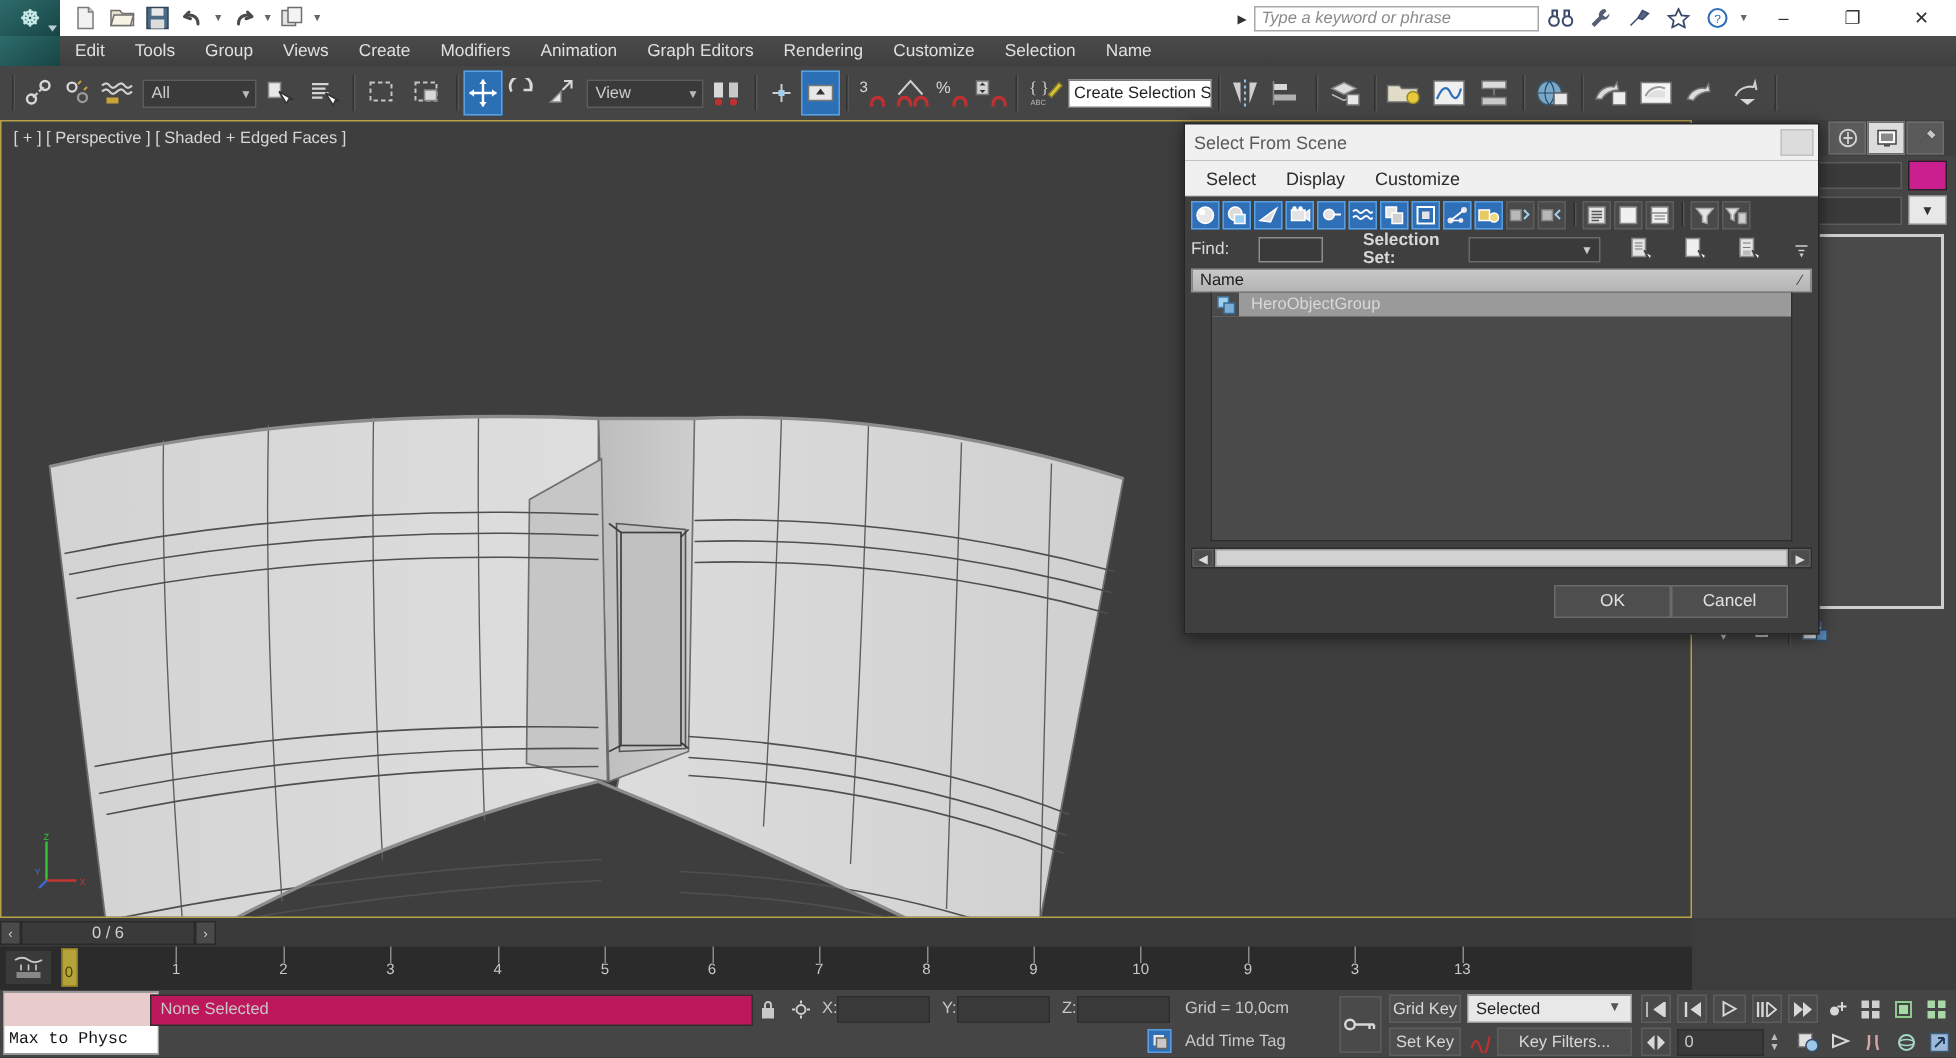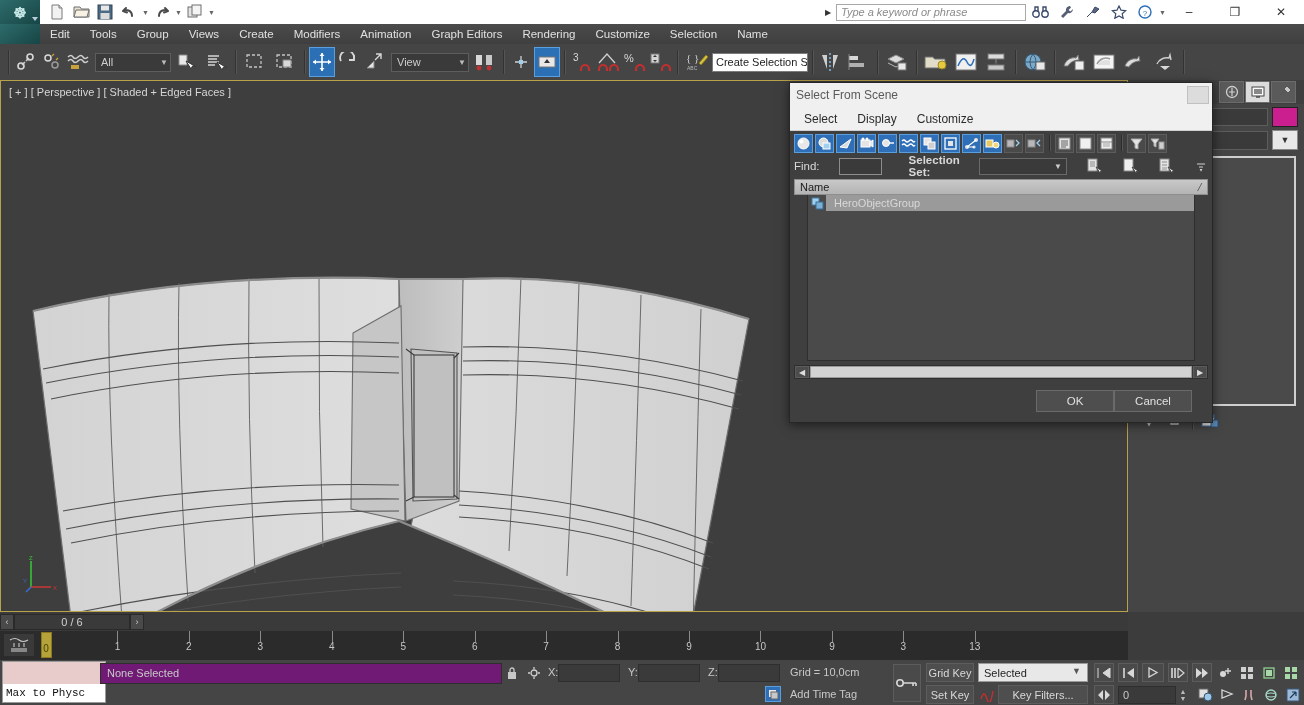--- a/index.html
+++ b/index.html
@@ -76,21 +76,21 @@
   .ruler-track { position:absolute; left:42px; top:0; right:0; height:29px; }
   .tick { position:absolute; top:0; width:1px; height:11px; background:#8a8a8a; }
   .ticklbl { position:absolute; top:10px; transform:translateX(-50%); color:#c8c8c8; font-size:10px; }
   .playhead { position:absolute; top:1px; width:11px; height:26px; background:#b5a33a; border:1px solid #8a7a22; }
 
   
   .statusbar { position:absolute; left:0; top:660px; width:1304px; height:45px; background:#454545; }
   .sb-mtp { position:absolute; left:2px; top:1px; width:104px; height:42px; border:1px solid #9a9a9a; background:#efd9d9; }
   .sb-mtp .swatch { height:22px; background:#e8cccc; }
   .sb-mtp .lbl { height:18px; line-height:18px; text-align:left; padding-left:3px; color:#111; font-size:11px; font-family:"Liberation Mono", monospace; background:#fff;}
-  .sb-field { position:absolute; background:#701a75; border:1px solid #2e2e2e; color:#c8c8c8; font-size:11px; line-height:19px; padding-left:6px; height:21px; overflow:hidden; white-space:nowrap;}
+  .sb-field { position:absolute; background:#be185d; border:1px solid #2e2e2e; color:#c8c8c8; font-size:11px; line-height:19px; padding-left:6px; height:21px; overflow:hidden; white-space:nowrap;}
   .sb-num { position:absolute; height:18px; background:#3a3a3a; border:1px solid #2e2e2e; }
   .sb-lbl { position:absolute; color:#c8c8c8; font-size:11px; }
   .sb-btn { position:absolute; background:#4e4e4e; border:1px solid #5d5d5d; color:#d8d8d8; font-size:11px; display:flex; align-items:center; justify-content:center; cursor:pointer;}
   .sb-icon { position:absolute; display:flex; align-items:center; justify-content:center; cursor:pointer;}
 
   
   .dialog { position:absolute; left:789px; top:82px; width:424px; height:341px; background:#3f3f3f; border:1px solid #262626; box-shadow:0 2px 10px rgba(0,0,0,.55); }
   .dlg-title { height:24px; background:#f0f0f0; display:flex; align-items:center; padding-left:6px; color:#5a5a5a; font-size:12px; }
   .dlg-title .closebox { margin-left:auto; width:22px; height:18px; margin-right:3px; background:#dcdcdc; border:1px solid #c0c0c0;}
   .dlg-menu { height:24px; background:#f0f0f0; display:flex; align-items:center; padding-left:14px; gap:20px; border-bottom:1px solid #d0d0d0;}

